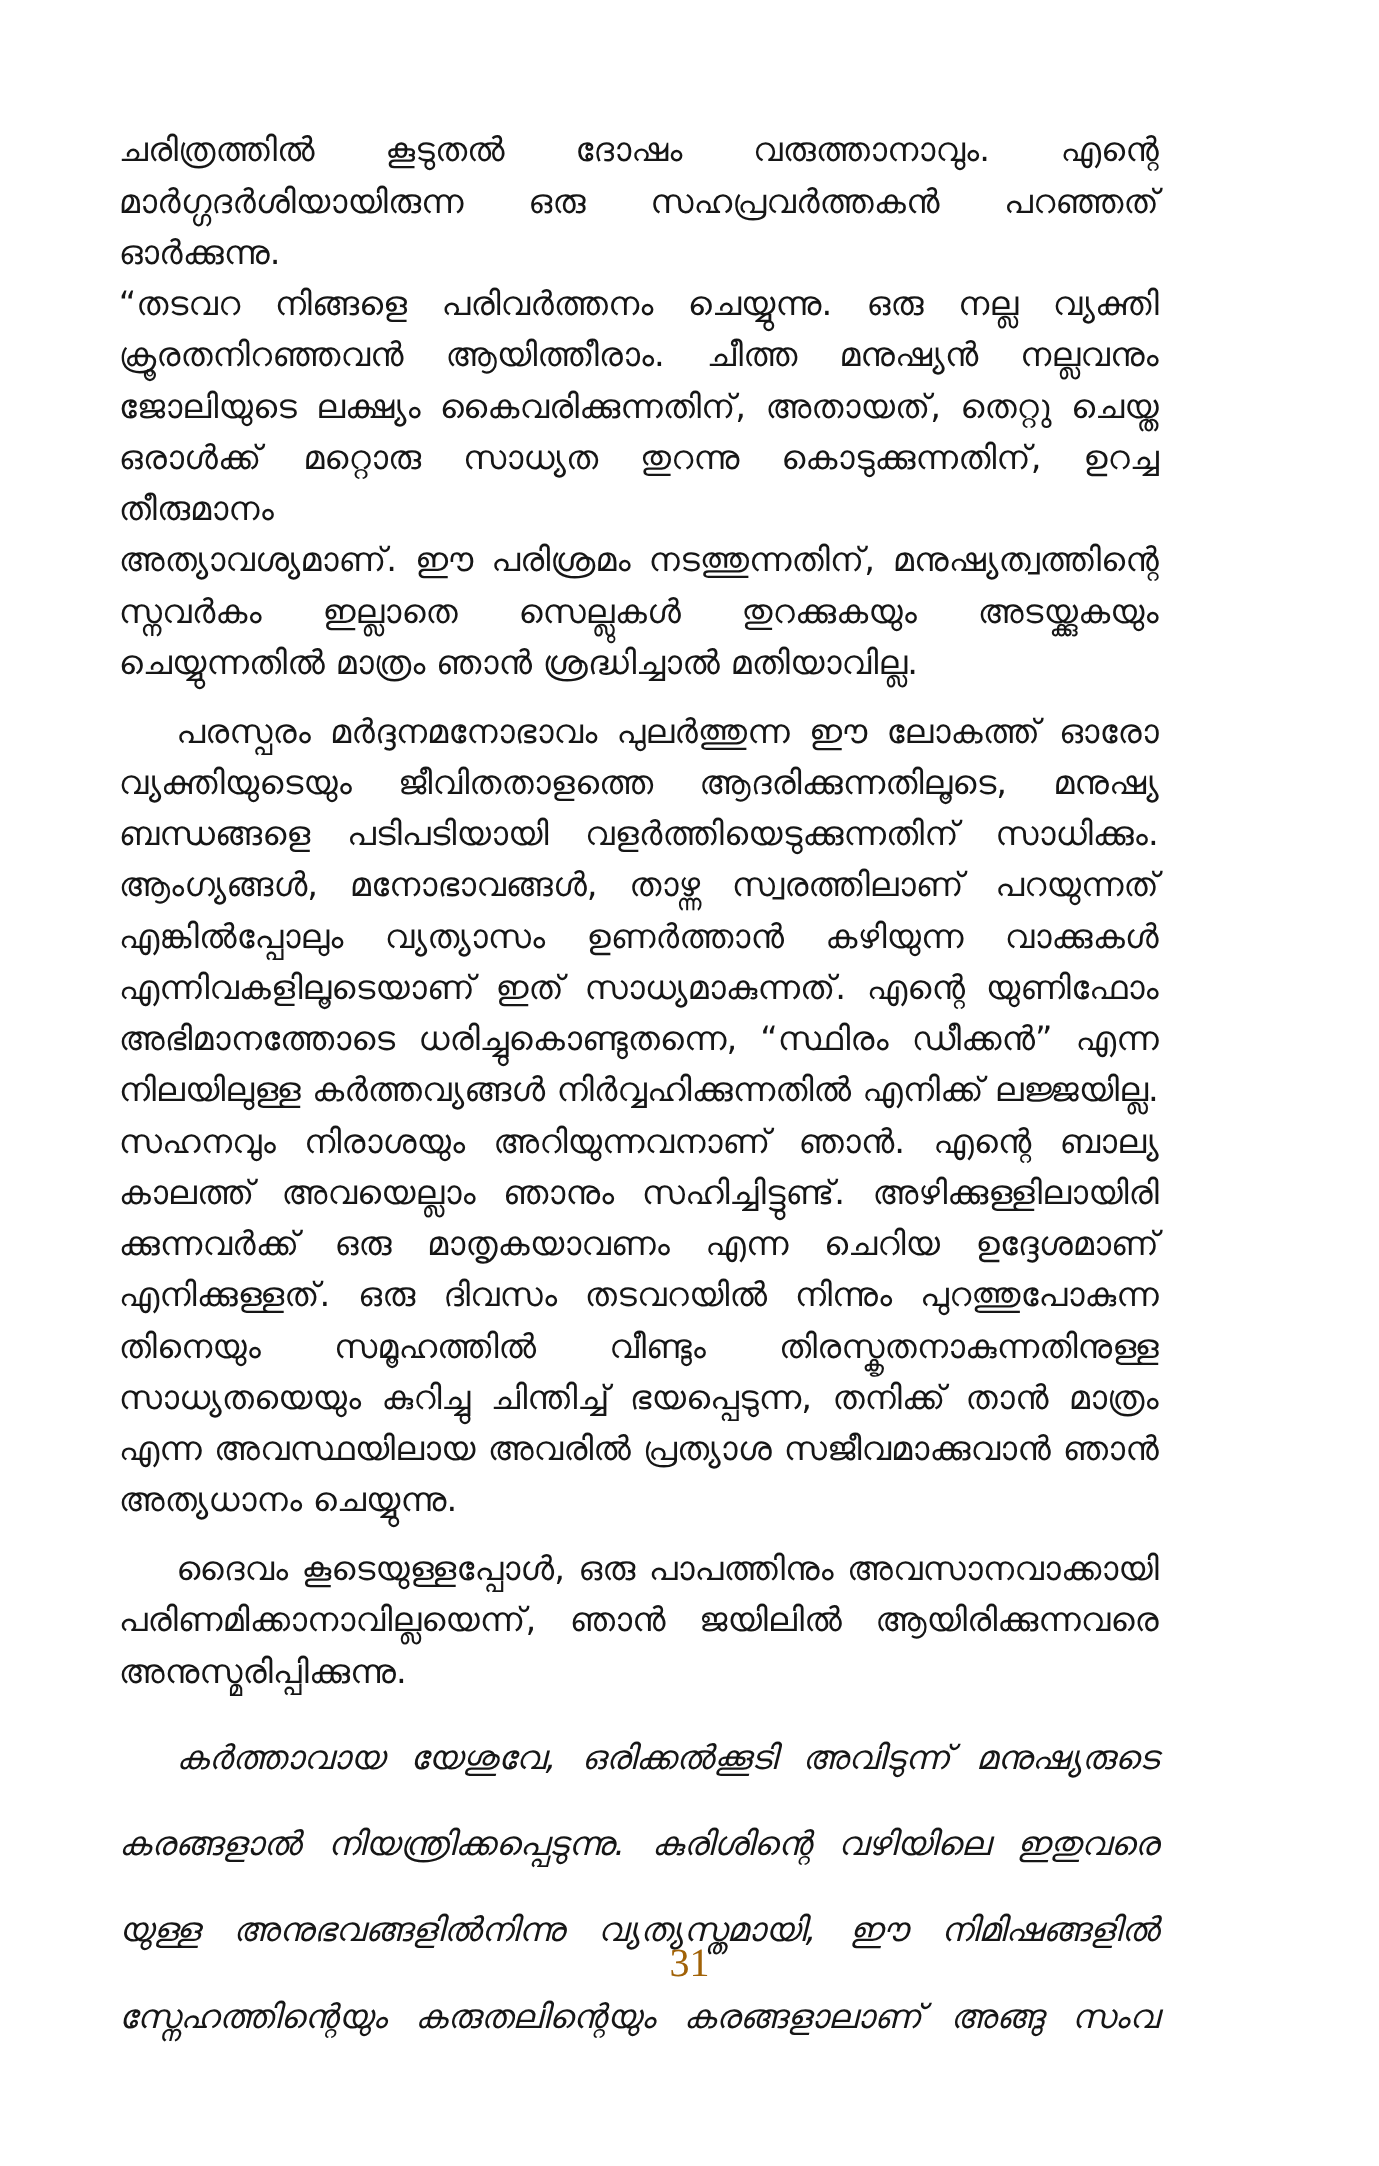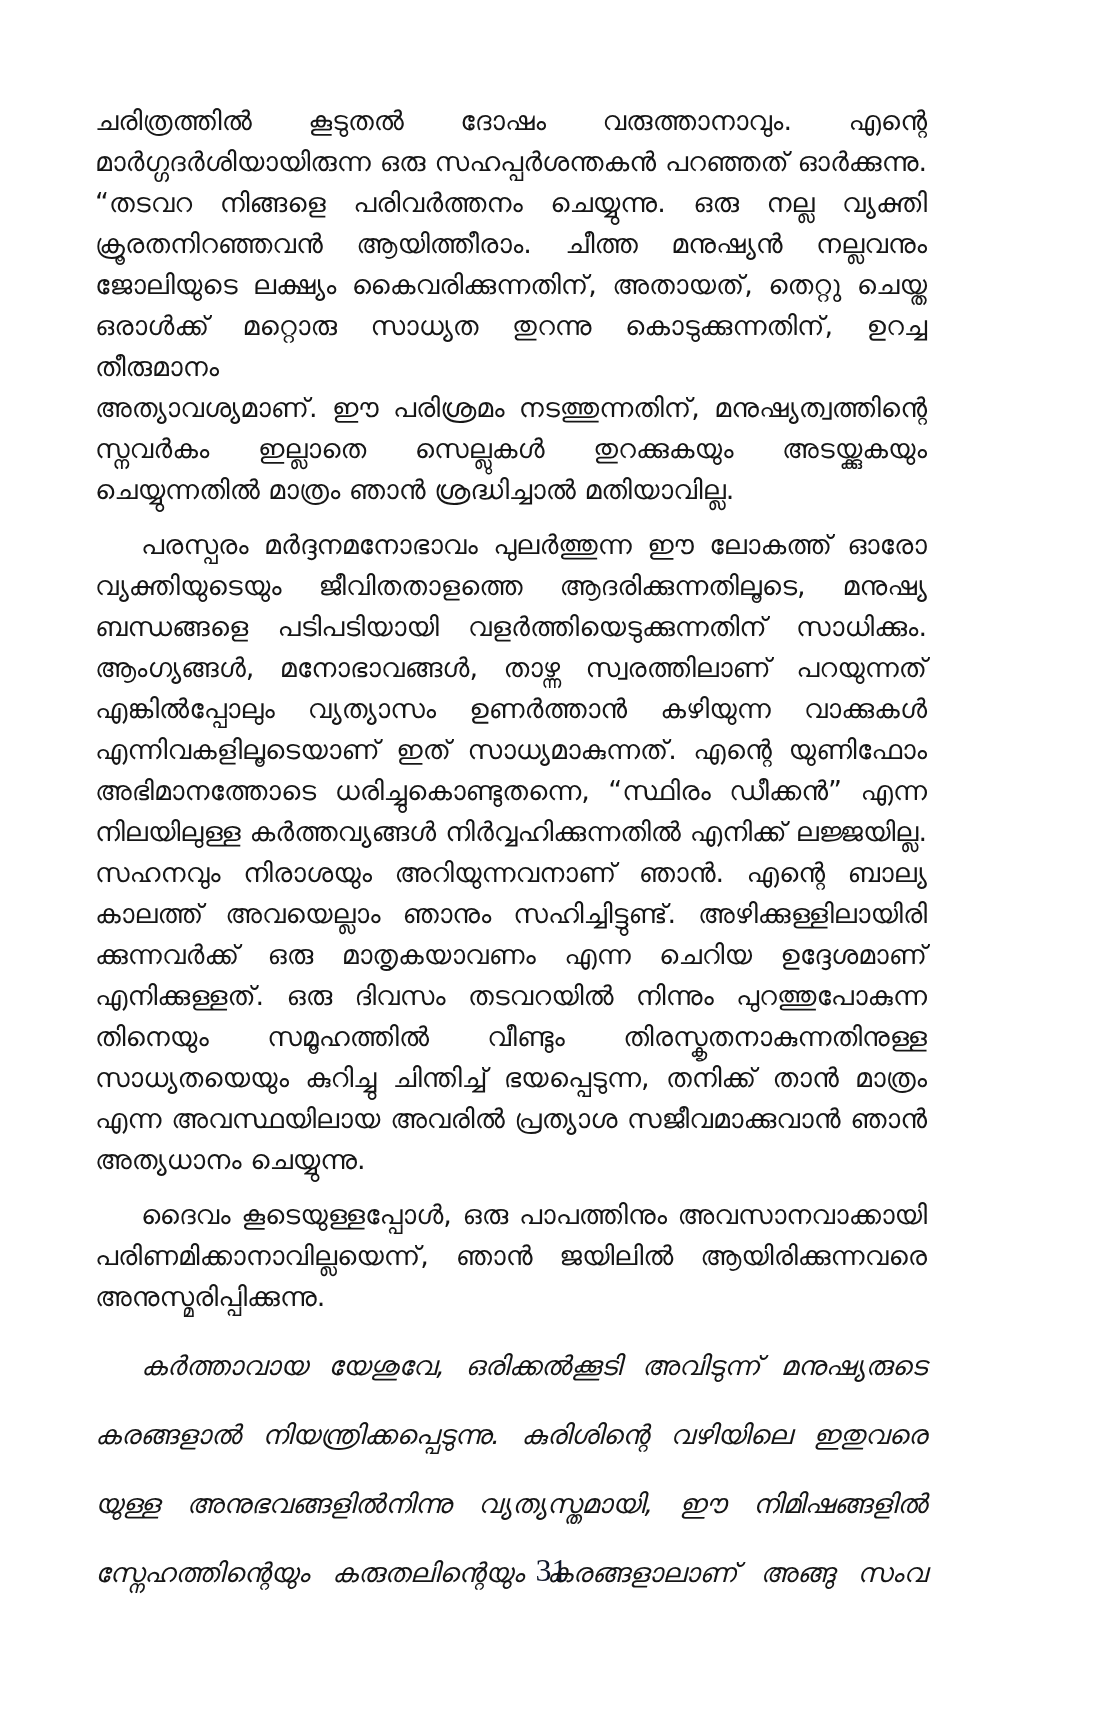--- a/index.html
+++ b/index.html
@@ -46,32 +46,32 @@
     margin-top: 28px;
   }
   .page-number {
     position: absolute;
     left: 0;
     top: 1552px;
     width: 100%;
     text-align: center;
     font-family: "Liberation Serif", serif;
     font-size: 32px;
-    color: #0f172a;
+    color: #a16207;
   }
 </style>
 </head>
 <body>
 
 <div class="page">
   <div class="text-block">
 
     <div class="para">
       <div class="line">ചരിത്രത്തിൽ കൂടുതൽ ദോഷം വരുത്താനാവും. എന്റെ</div>
-      <div class="line">മാർഗ്ഗദർശിയായിരുന്ന ഒരു സഹപ്പർശന്തകൻ പറഞ്ഞത് ഓർക്കുന്നു.</div>
+      <div class="line">മാർഗ്ഗദർശിയായിരുന്ന ഒരു സഹപ്രവർത്തകൻ പറഞ്ഞത് ഓർക്കുന്നു.</div>
       <div class="line">“തടവറ നിങ്ങളെ പരിവർത്തനം ചെയ്യുന്നു. ഒരു നല്ല വ്യക്തി</div>
       <div class="line">ക്രൂരതനിറഞ്ഞവൻ ആയിത്തീരാം. ചീത്ത മനുഷ്യൻ നല്ലവനും</div>
       <div class="line">ജോലിയുടെ ലക്ഷ്യം കൈവരിക്കുന്നതിന്, അതായത്, തെറ്റു ചെയ്ത</div>
       <div class="line">ഒരാൾക്ക് മറ്റൊരു സാധ്യത തുറന്നു കൊടുക്കുന്നതിന്, ഉറച്ച തീരുമാനം</div>
       <div class="line">അത്യാവശ്യമാണ്. ഈ പരിശ്രമം നടത്തുന്നതിന്, മനുഷ്യത്വത്തിന്റെ</div>
       <div class="line">സ്നവർകം ഇല്ലാതെ സെല്ലുകൾ തുറക്കുകയും അടയ്ക്കുകയും</div>
       <div class="line flush">ചെയ്യുന്നതിൽ മാത്രം ഞാൻ ശ്രദ്ധിച്ചാൽ മതിയാവില്ല.</div>
     </div>
 
     <div class="para">

